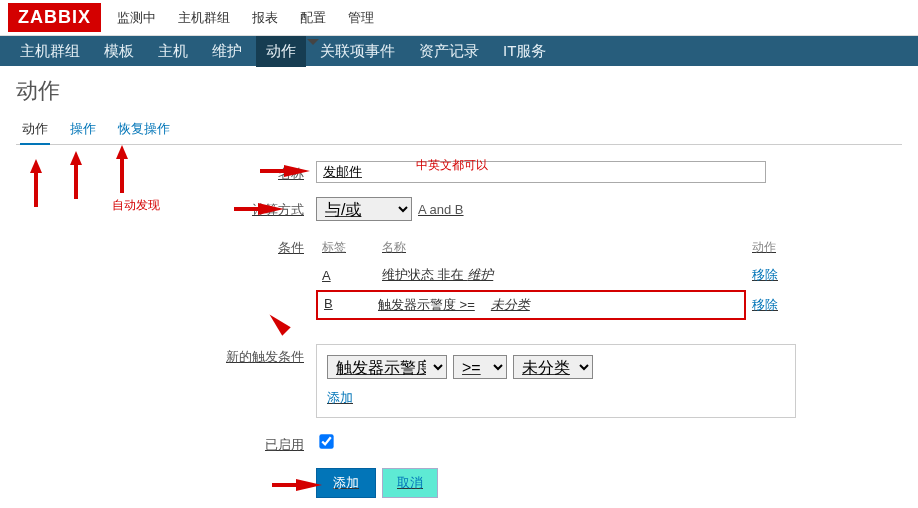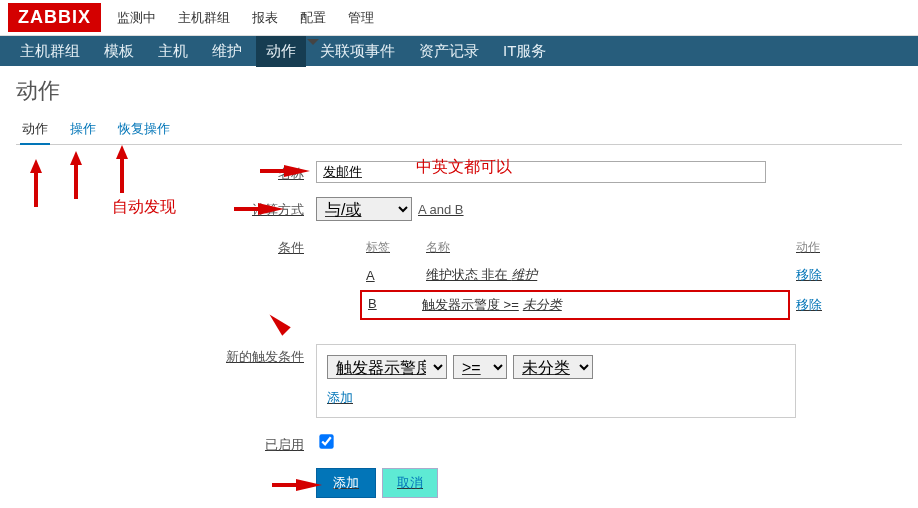--- a/index.html
+++ b/index.html
@@ -134,21 +134,20 @@
     font-size: 16px;
     background: #efefef;
     padding: 1px 4px;
   }
   .wide-input { width: 450px; }
   .cond-table {
     width: 100%;
     max-width: 480px;
     border-collapse: collapse;
     font-size: 13px;
-    margin-left: 44px;
   }
   .cond-table th {
     text-align: left;
     font-weight: normal;
     color: #888;
     padding: 4px 6px;
     font-size: 12px;
   }
   .cond-table td {
     padding: 6px 6px;
@@ -177,21 +176,21 @@
     color: #0275b8;
     border: 1px solid #aac;
     padding: 5px 14px;
     cursor: pointer;
     font-size: 13px;
   }
   
   .anno {
     position: absolute;
     color: #d40000;
-    font-size: 16px;
+    font-size: 12px;
     pointer-events: none;
   }
   .arrow-right {
     width: 0; height: 0;
     border-top: 6px solid transparent;
     border-bottom: 6px solid transparent;
     border-left: 26px solid #d40000;
     position: absolute;
     pointer-events: none;
   }
@@ -223,21 +222,21 @@
     width: 4px; height: 34px; background: #d40000;
   }
   .arrow-up .head {
     width: 0; height: 0;
     border-left:6px solid transparent;
     border-right:6px solid transparent;
     border-bottom: 14px solid #d40000;
     margin-left: -4px;
   }
   .checkbox { transform: scale(1.1); }
-  .cond-name-cell { display: flex; gap: 4px; align-items: flex-end; }
+  .cond-name-cell { display: flex; gap: 16px; align-items: flex-end; }
 </style>
 </head>
 <body>
 
 <div class="topbar">
   <div class="logo">ZABBIX</div>
   <div class="topnav" id="topnav">
       <div class="topnav-item">监测中</div>
       <div class="topnav-item">主机群组</div>
       <div class="topnav-item">报表</div>

